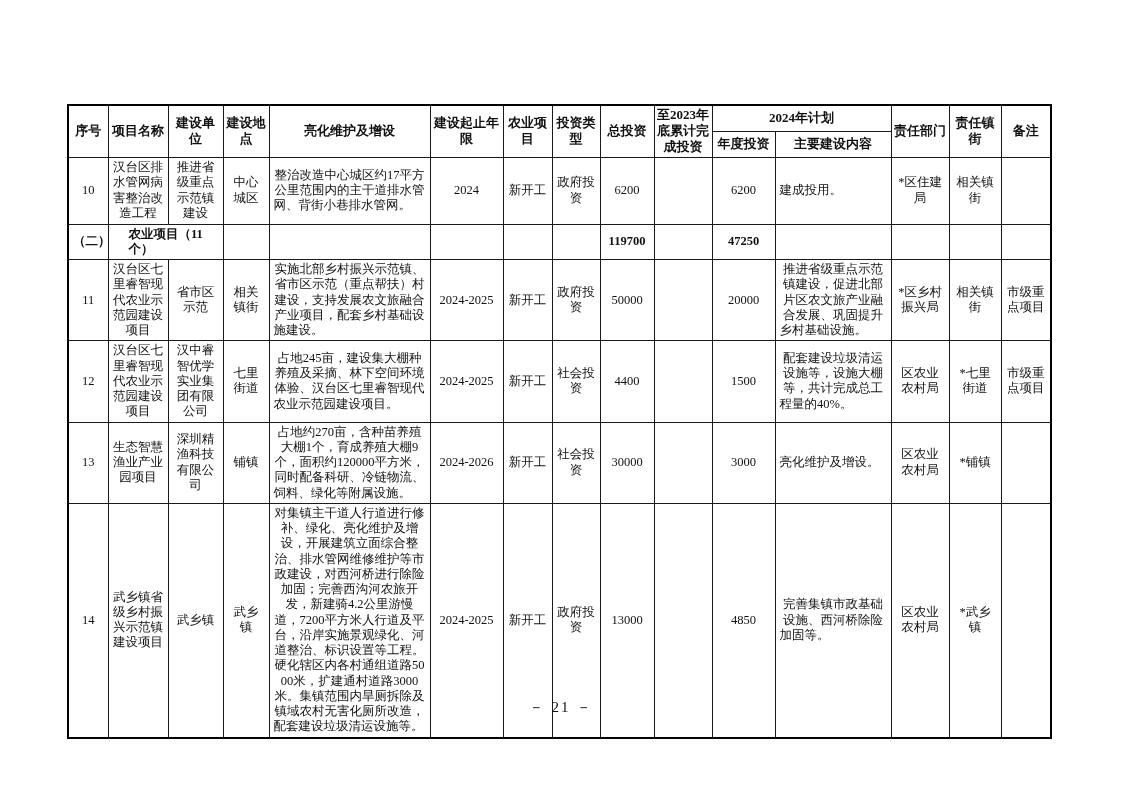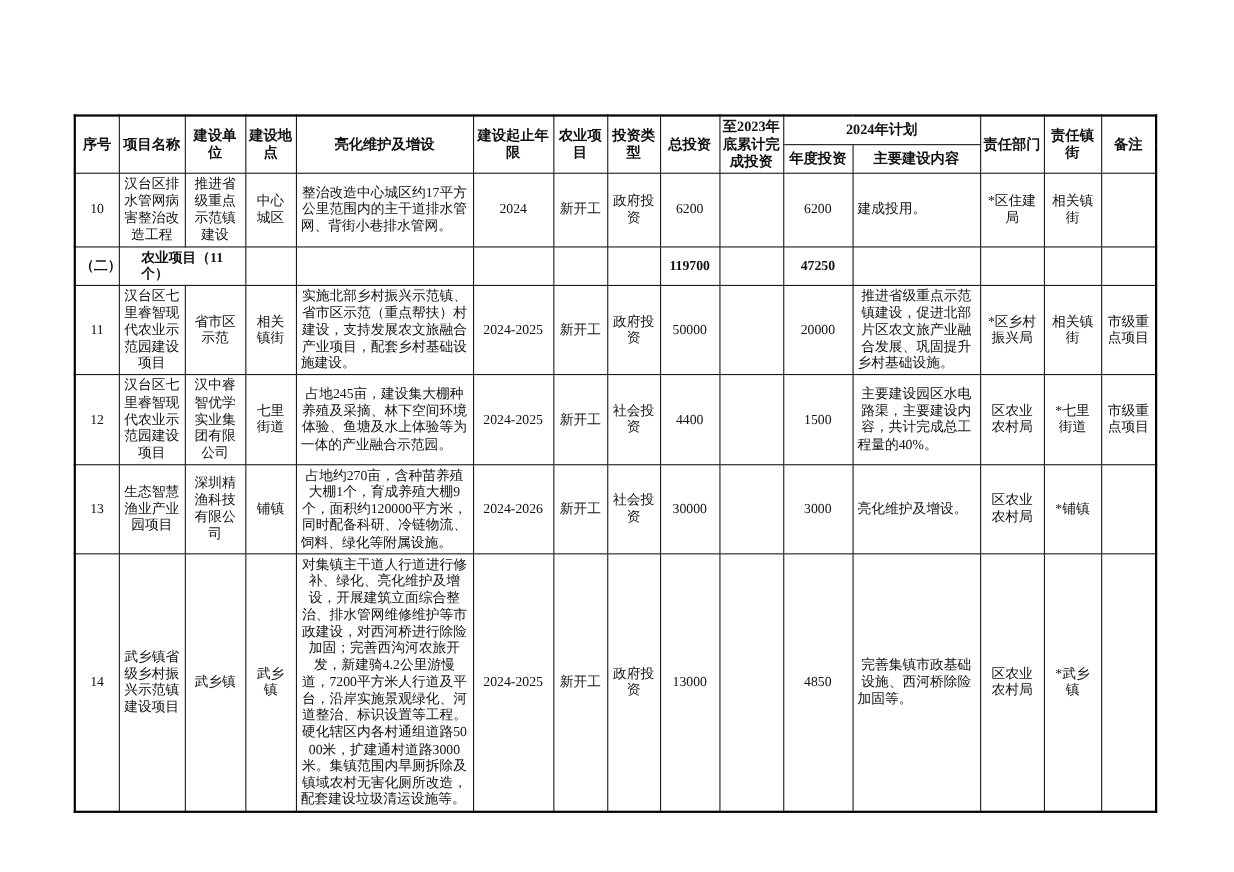--- a/index.html
+++ b/index.html
@@ -175,28 +175,28 @@
         <td>*区乡村振兴局</td>
         <td>相关镇街</td>
         <td>市级重点项目</td>
       </tr>
 
       <tr class="h-r12">
         <td>12</td>
         <td>汉台区七里睿智现代农业示范园建设项目</td>
         <td>汉中睿智优学实业集团有限公司</td>
         <td>七里街道</td>
-        <td class="just">占地245亩，建设集大棚种养殖及采摘、林下空间环境体验、鱼塘及水上体验等为一体的产业融合示范园。</td>
+        <td class="just">占地245亩，建设集大棚种养殖及采摘、林下空间环境体验、汉台区七里睿智现代农业示范园建设项目。</td>
         <td>2024-2025</td>
         <td>新开工</td>
         <td>社会投资</td>
         <td>4400</td>
         <td></td>
         <td>1500</td>
-        <td class="main-col">主要建设园区水电路渠，主要建设内容，共计完成总工程量的40%。</td>
+        <td class="main-col">配套建设垃圾清运设施等，设施大棚等，共计完成总工程量的40%。</td>
         <td>区农业农村局</td>
         <td>*七里街道</td>
         <td>市级重点项目</td>
       </tr>
 
       <tr class="h-r13">
         <td>13</td>
         <td>生态智慧渔业产业园项目</td>
         <td>深圳精渔科技有限公司</td>
         <td>铺镇</td>
@@ -227,14 +227,15 @@
         <td>4850</td>
         <td class="main-col">完善集镇市政基础设施、西河桥除险加固等。</td>
         <td>区农业农村局</td>
         <td>*武乡镇</td>
         <td></td>
       </tr>
 
     </tbody>
   </table>
 
+  <div class="footer">－ 21 －</div>
 
 </div>
 
 </body></html>

